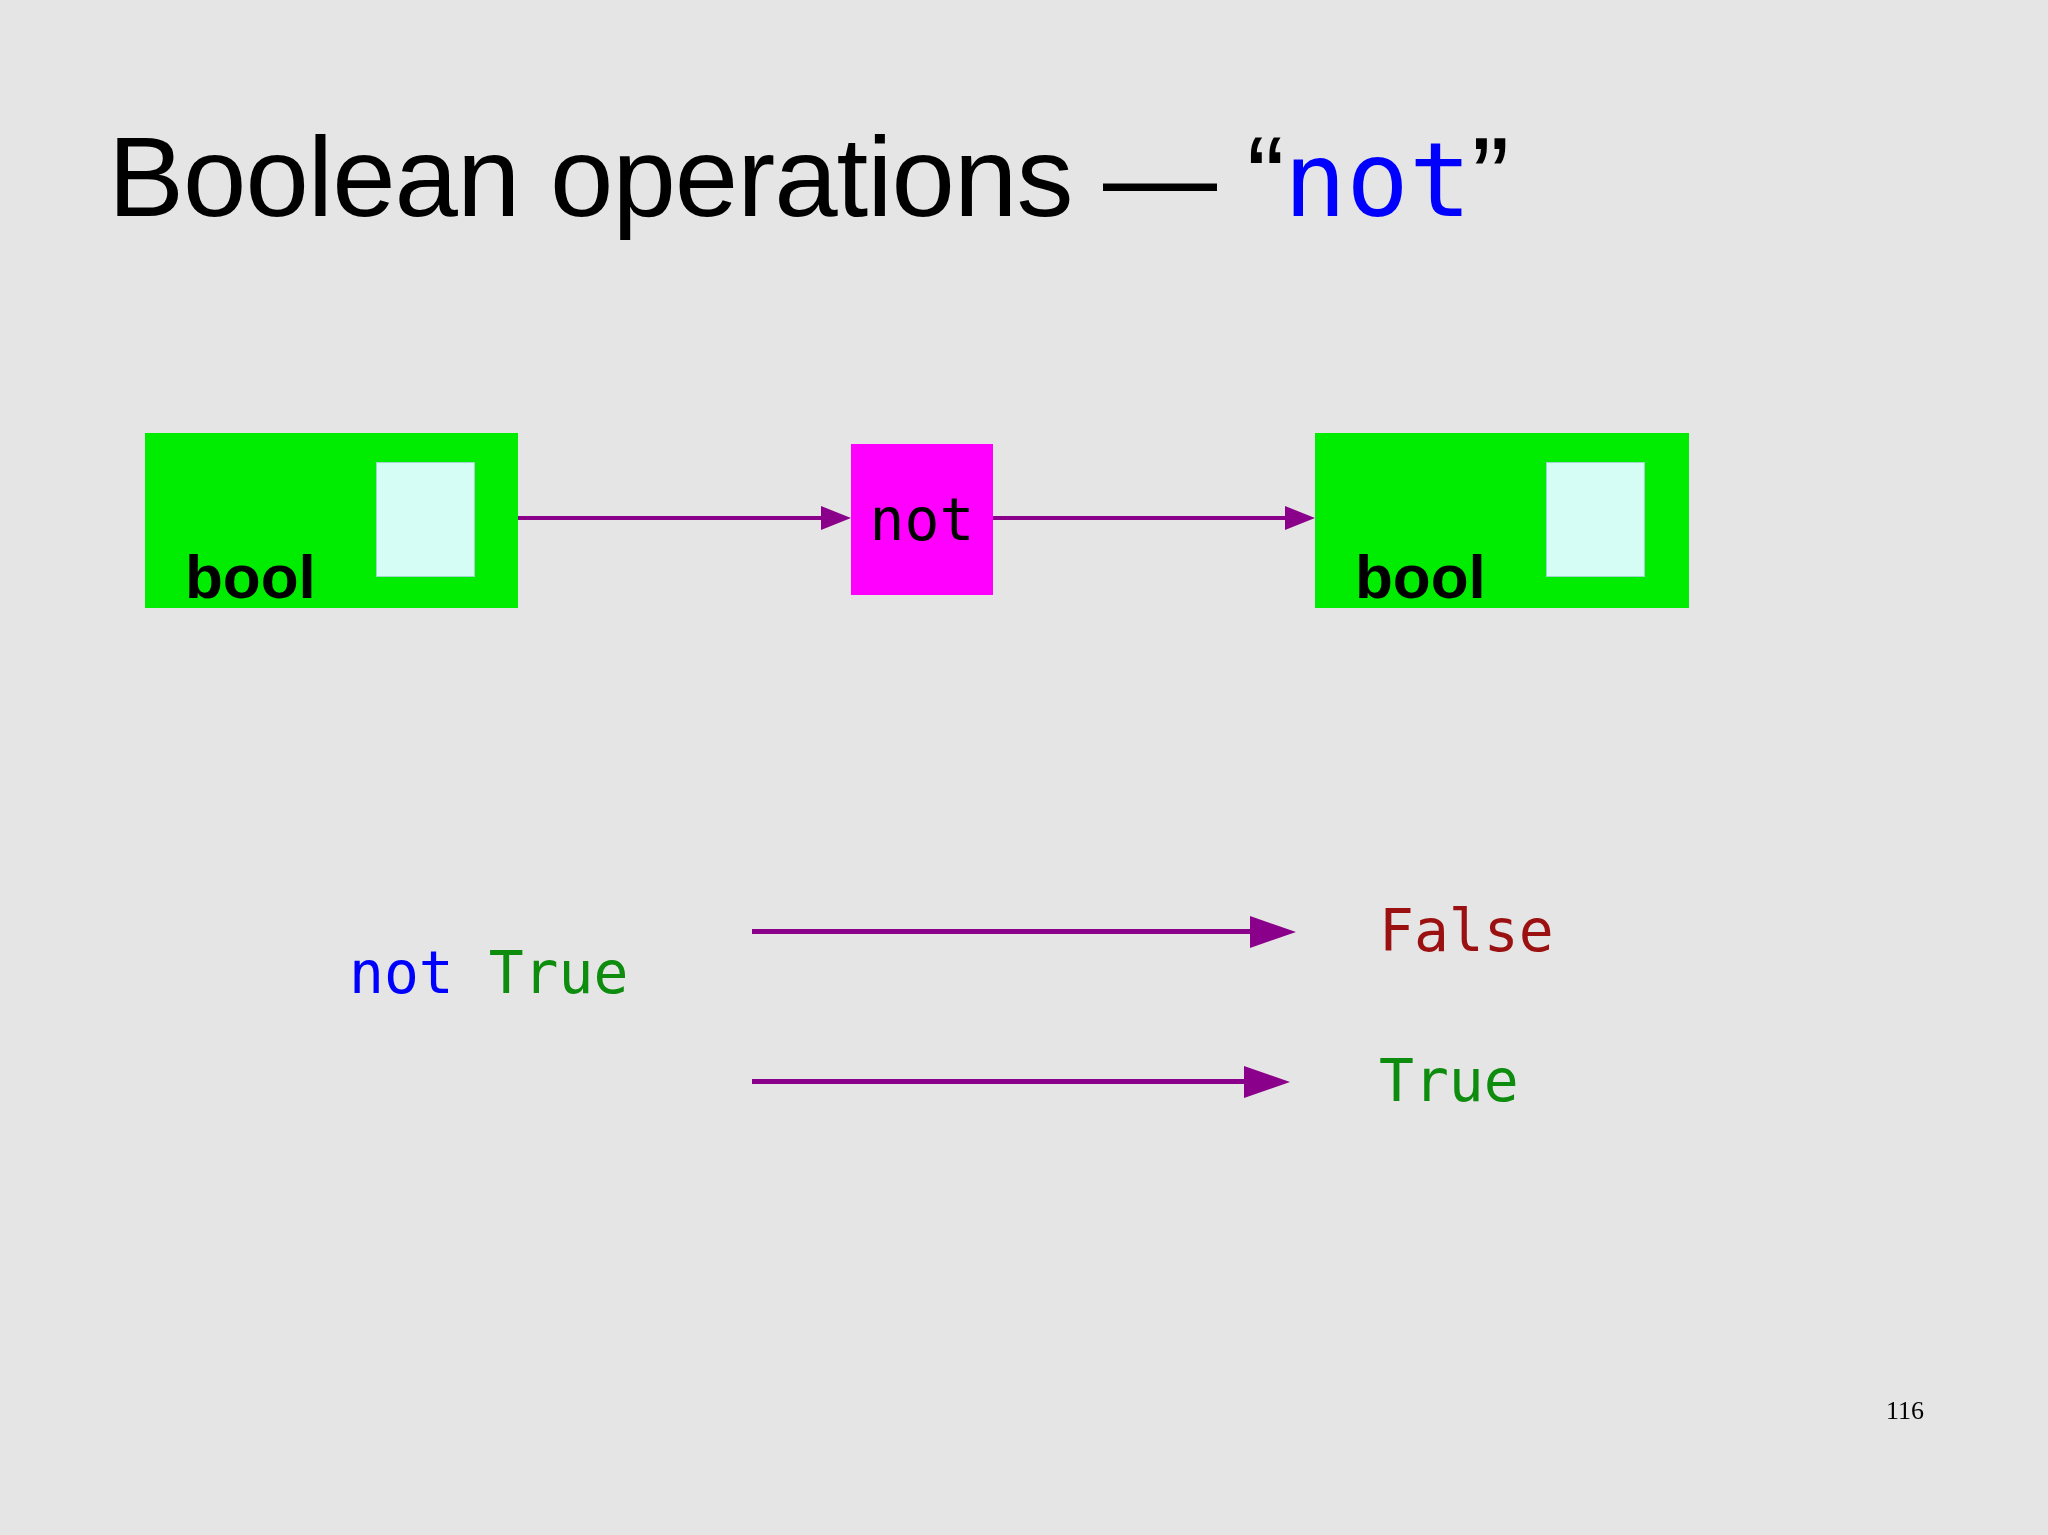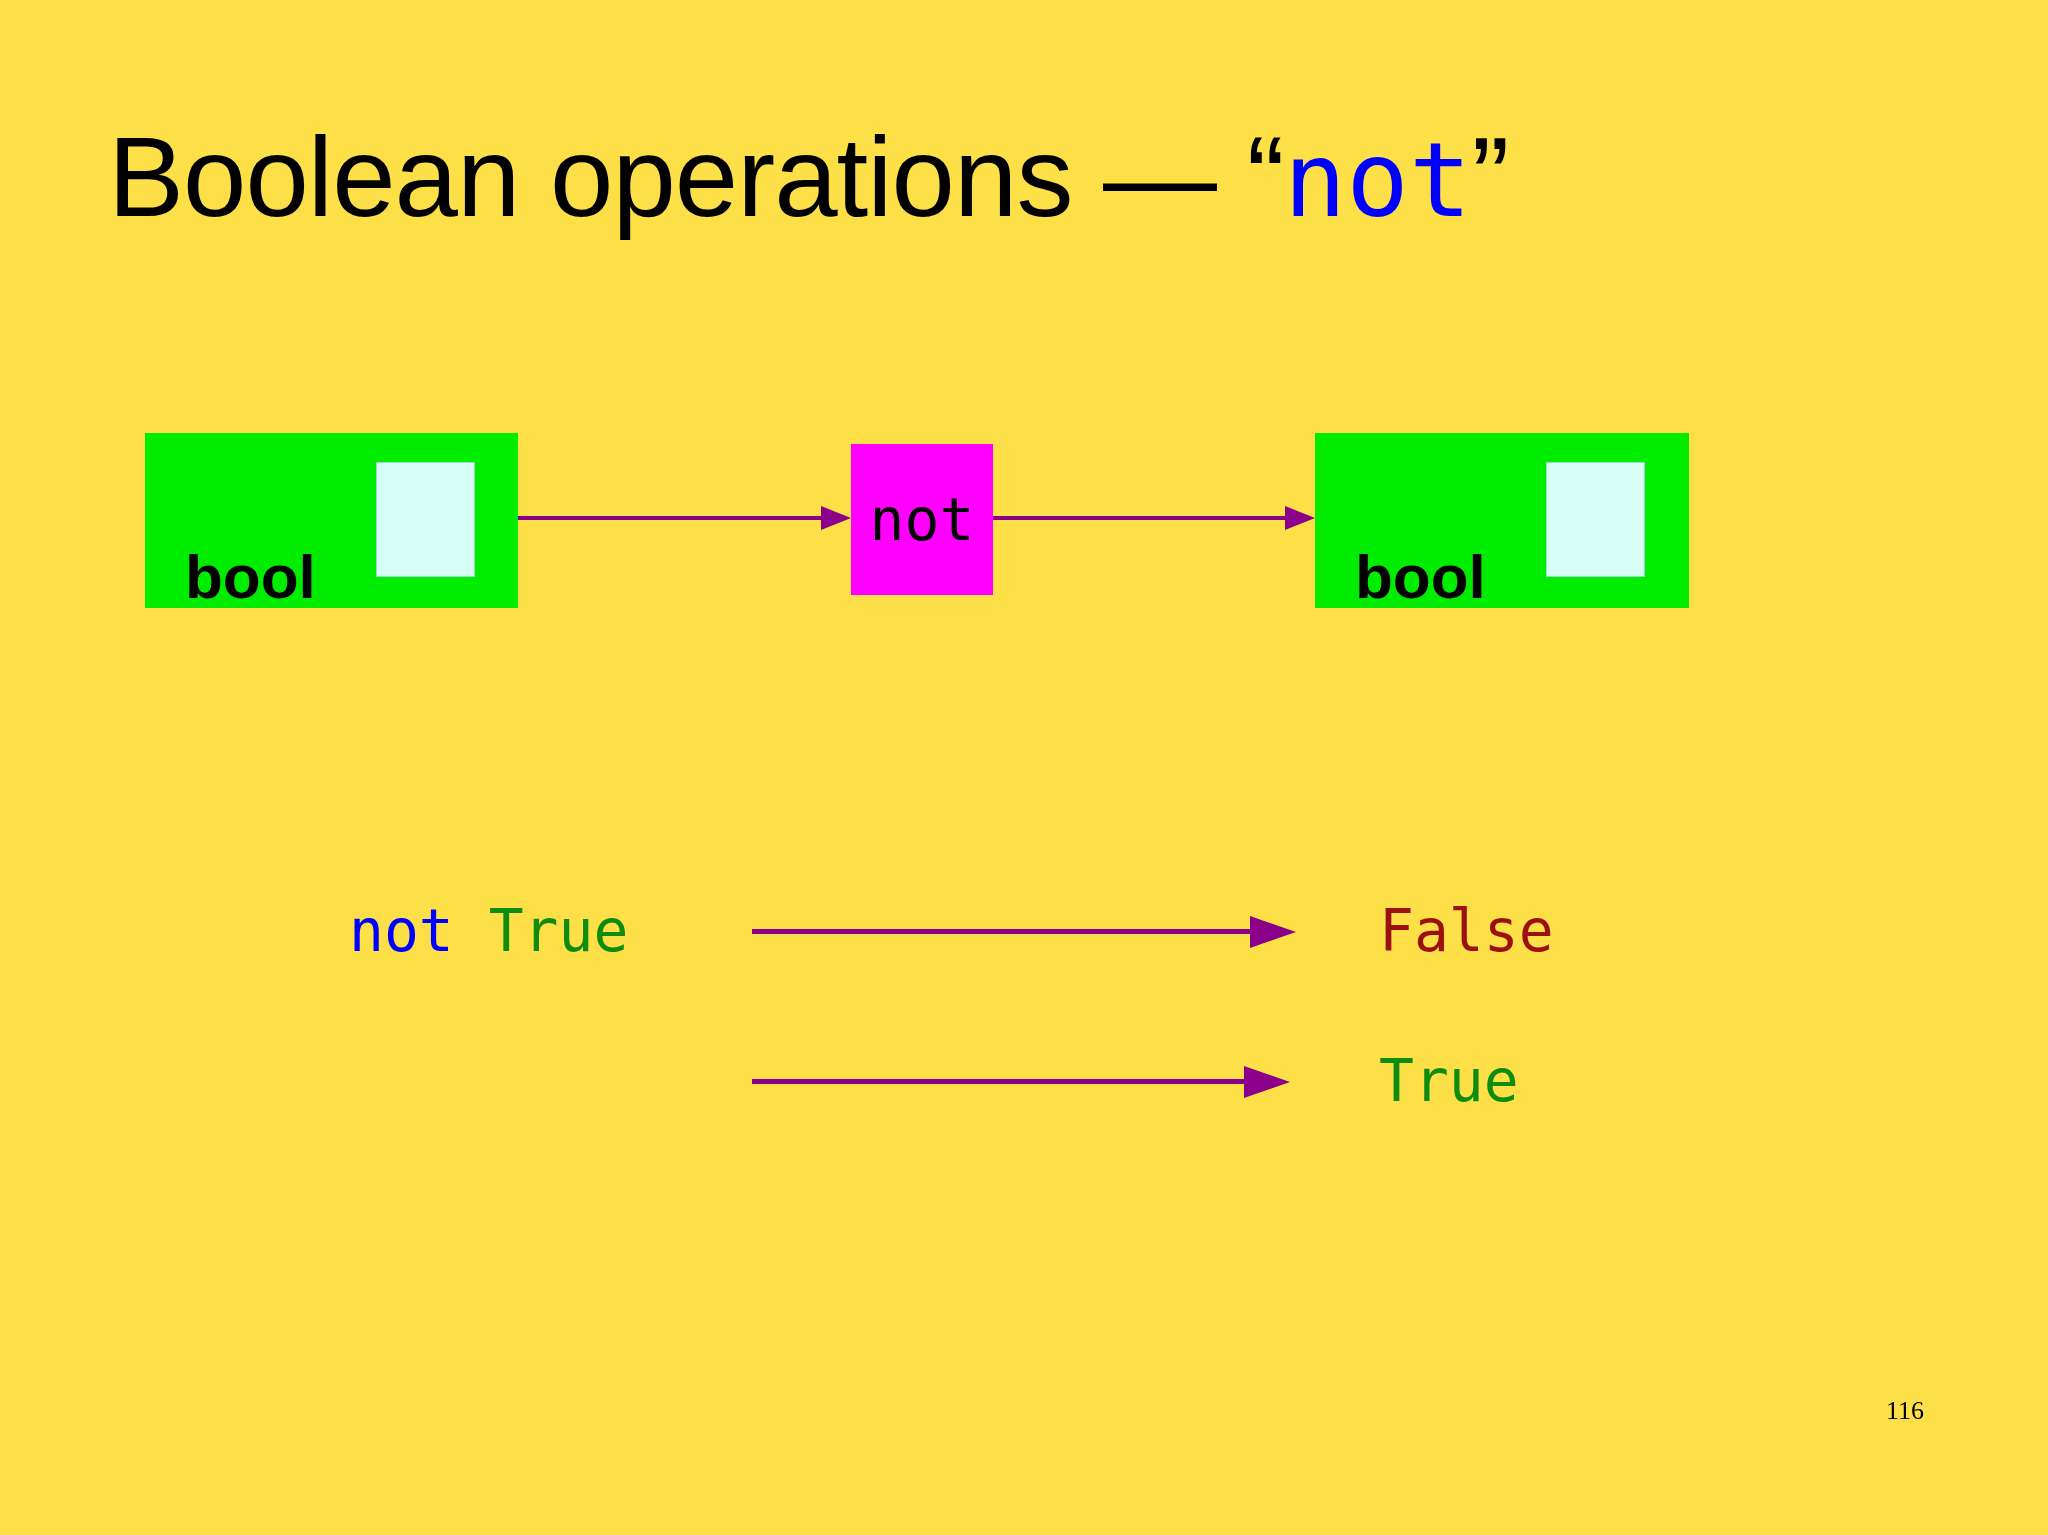--- a/index.html
+++ b/index.html
@@ -1,19 +1,19 @@
 <!DOCTYPE html>
 <html><head>
 <meta charset="utf-8">
 <style>
   html,body{margin:0;padding:0;background:#ffffff;}
   .slide{
     position:relative;
     width:2048px;height:1535px;
-    background:#fde047;
+    background:#e5e5e5;
     overflow:hidden;
     font-family:"Liberation Sans",sans-serif;
   }
   
   .title{
     position:absolute;left:108px;top:120px;margin:0;
     font-size:114px;font-weight:400;line-height:1.0;
     color:#000000;white-space:nowrap;letter-spacing:-1px;
   }
   .title .kw{
@@ -92,21 +92,21 @@
     <span>not</span>
   </div>
 
   <div class="arrow" style="left:993px;top:516px;width:292px;"></div>
 
   <div class="typebox" style="left:1315px;width:374px;">
     <span class="typelabel">bool</span>
     <span class="slot"></span>
   </div>
 
-  <div class="ex" style="top:902px;"><span class="kw-blue">not</span> <span class="val-green">True</span></div>
+  <div class="ex" style="top:944px;"><span class="kw-blue">not</span> <span class="val-green">True</span></div>
   <div class="arrow e" style="left:752px;top:929px;width:498px;"></div>
   <div class="res val-darkred" style="top:902px;">False</div>
 
   <div class="arrow e" style="left:752px;top:1079px;width:492px;"></div>
   <div class="res val-green" style="top:1052px;">True</div>
 
   <div class="pagenum">116</div>
 
 </div>
 

